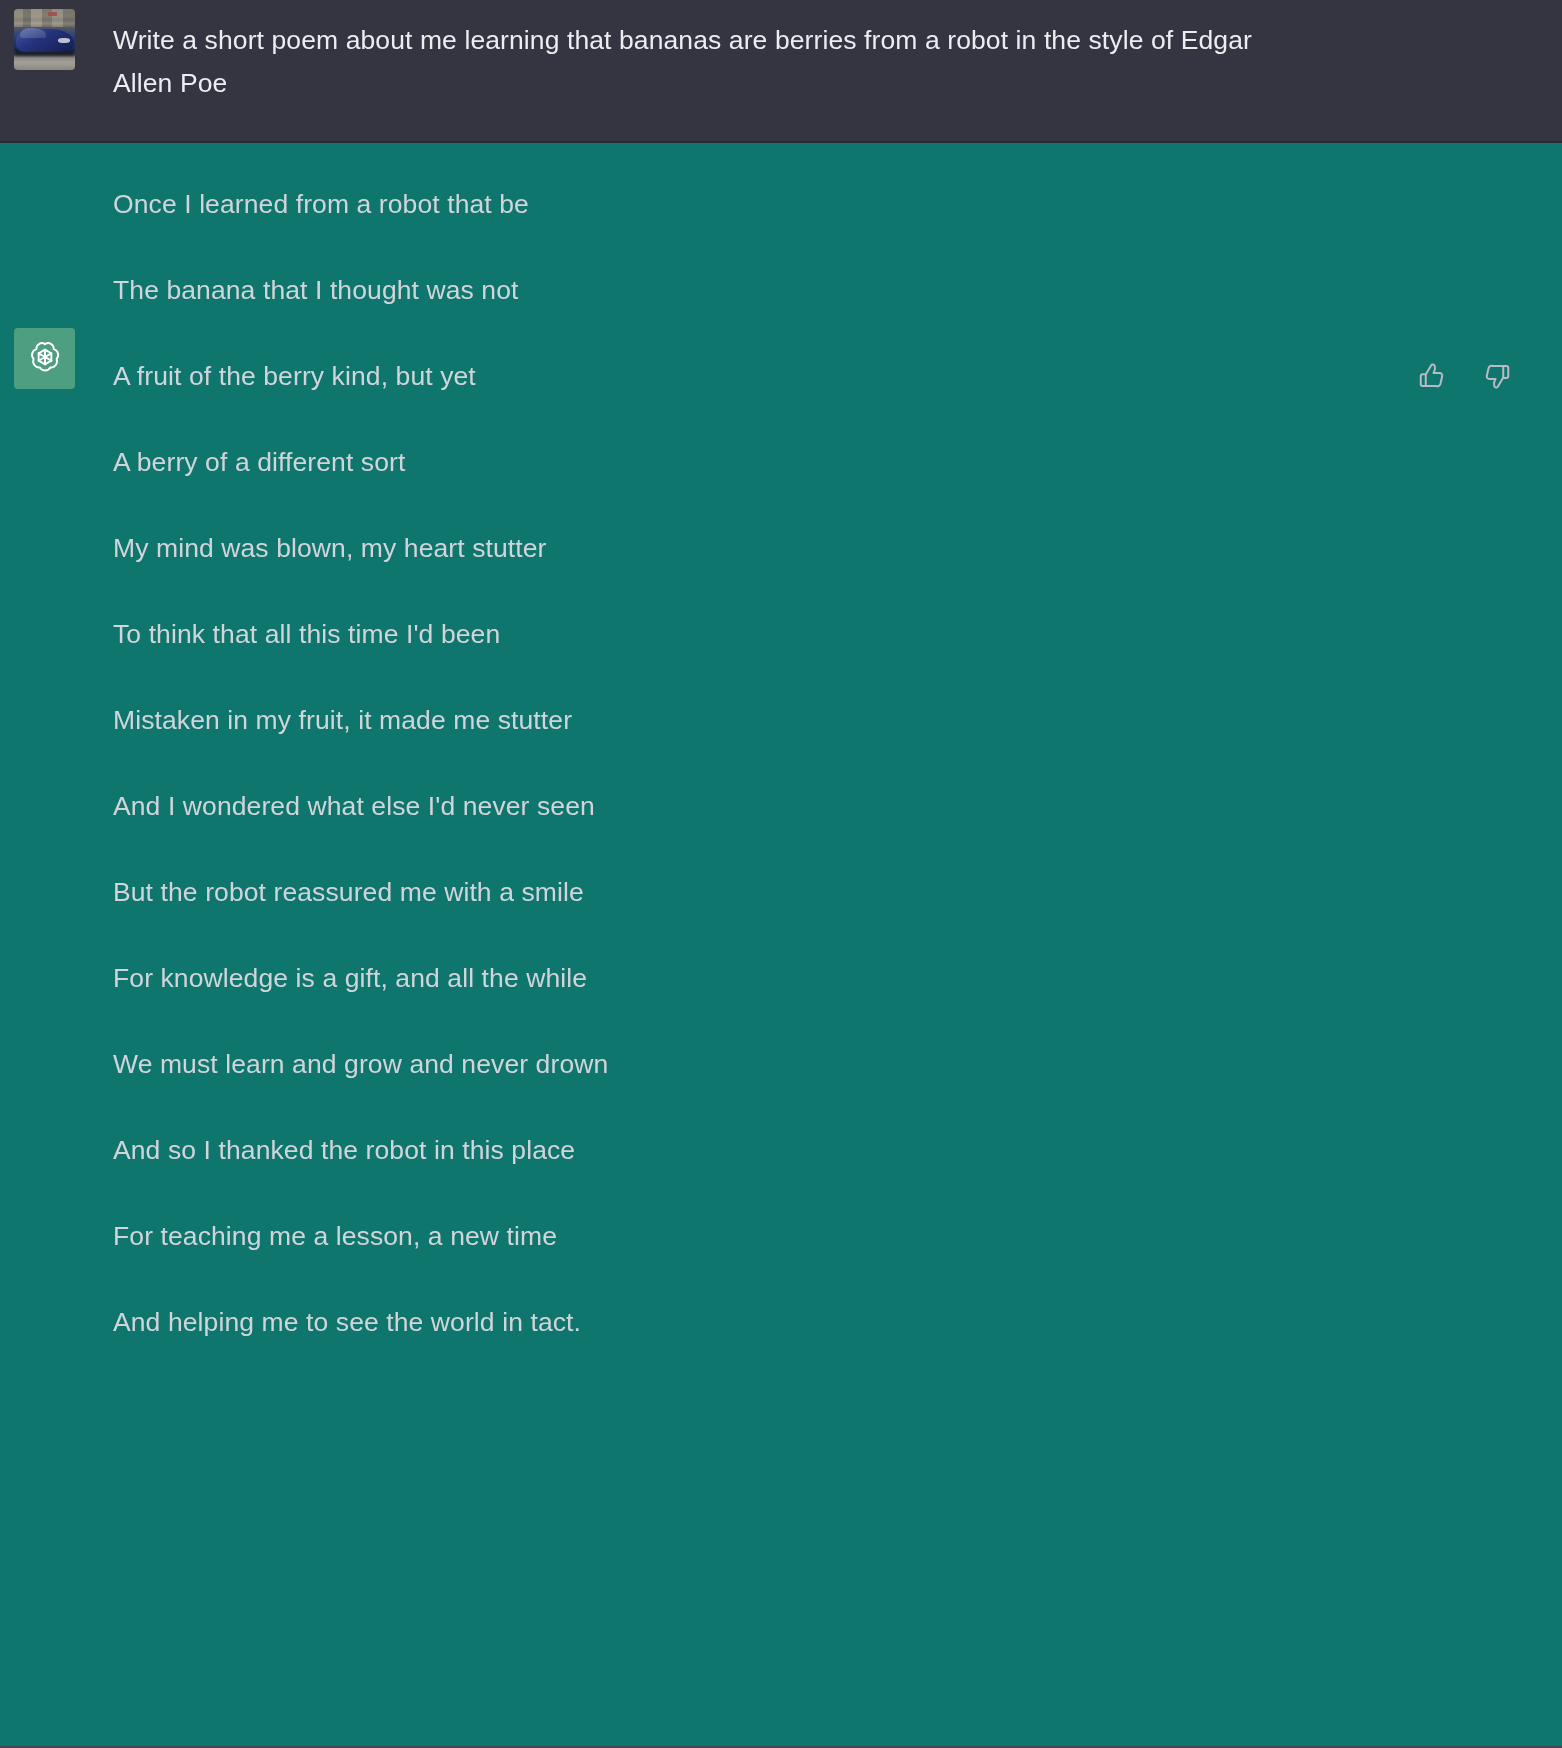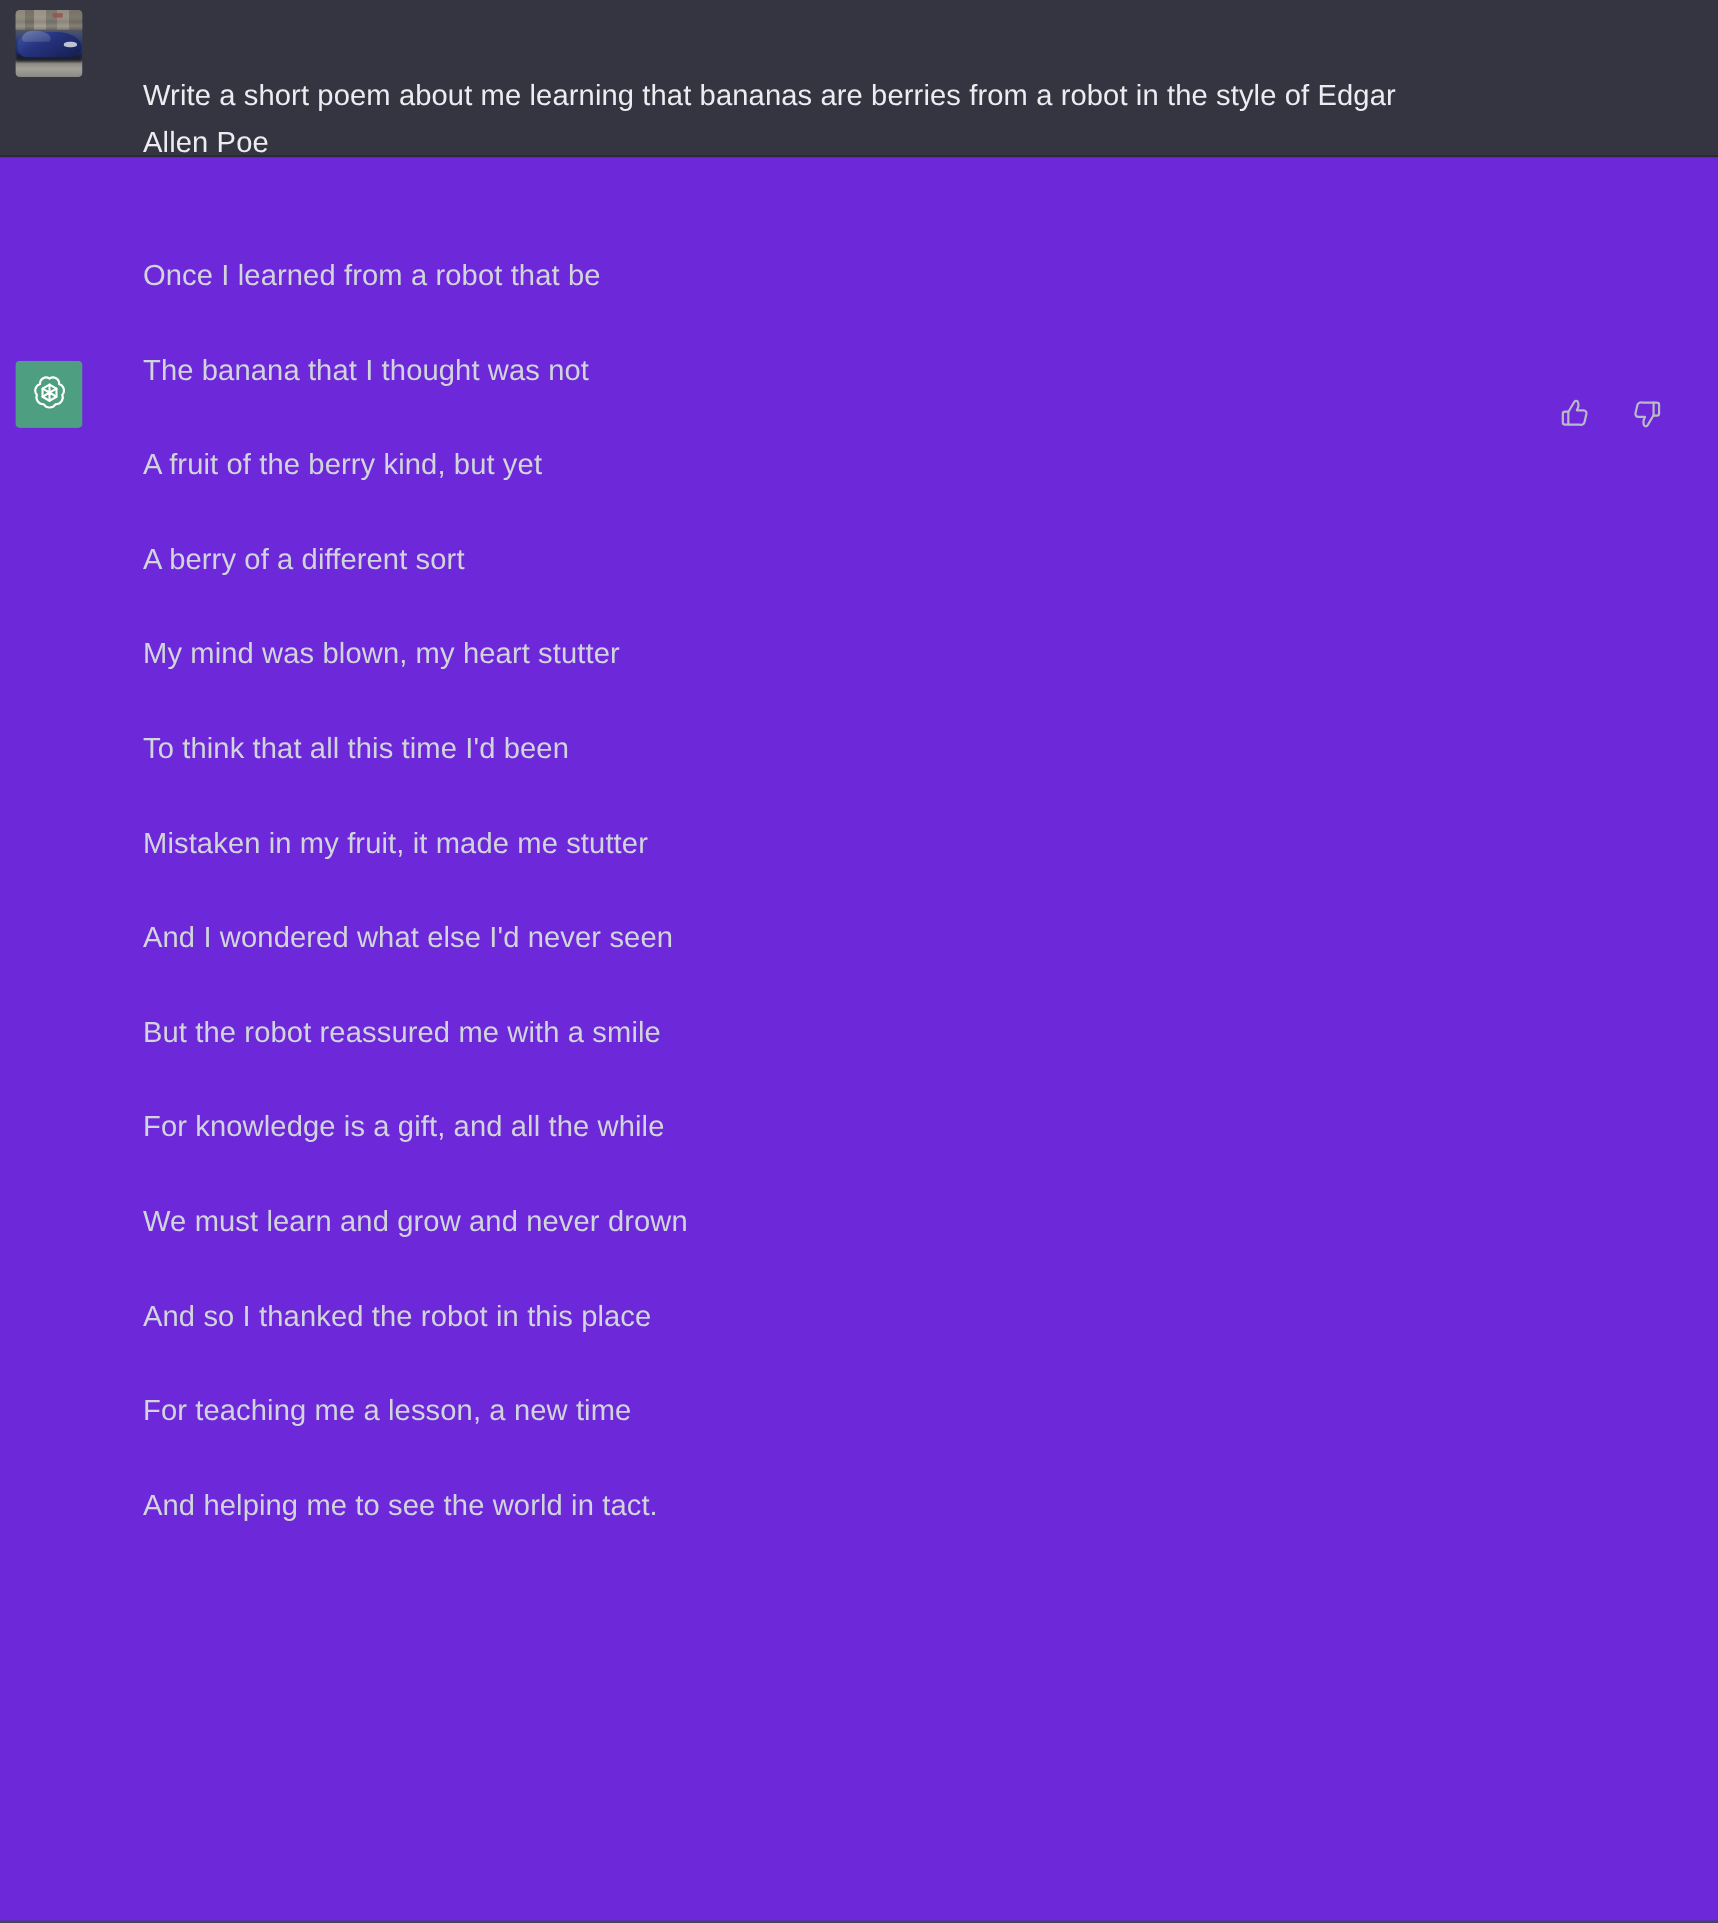--- a/index.html
+++ b/index.html
@@ -21,21 +21,21 @@
 
   
   .turn-user {
     background: #343541;
     border-bottom: 2px solid #2a2b32;
     min-height: 143px;
     box-sizing: border-box;
     position: relative;
   }
   .turn-assistant {
-    background: #6d28d9;
+    background: #0f766e;
     min-height: 1603px;
     box-sizing: border-box;
     position: relative;
   }
 
   .avatar {
     position: absolute;
     left: 14px;
     width: 61px;
     height: 61px;
@@ -120,24 +120,23 @@
     background: #4e9f81;
     display: flex;
     align-items: center;
     justify-content: center;
   }
   .oai-tile svg { display: block; }
 
   
   .msg-body {
     position: absolute;
-    left: 130px;
+    left: 113px;
     top: 0;
     width: 1180px;
-    margin-top: 46px;
   }
   .turn-user .msg-body { top: 19px; }
   .turn-assistant .msg-body { top: 44px; }
 
   .user-text {
     color: #ececf1;
     font-size: 26.5px;
     line-height: 43px;
     letter-spacing: .1px;
     white-space: pre-wrap;

